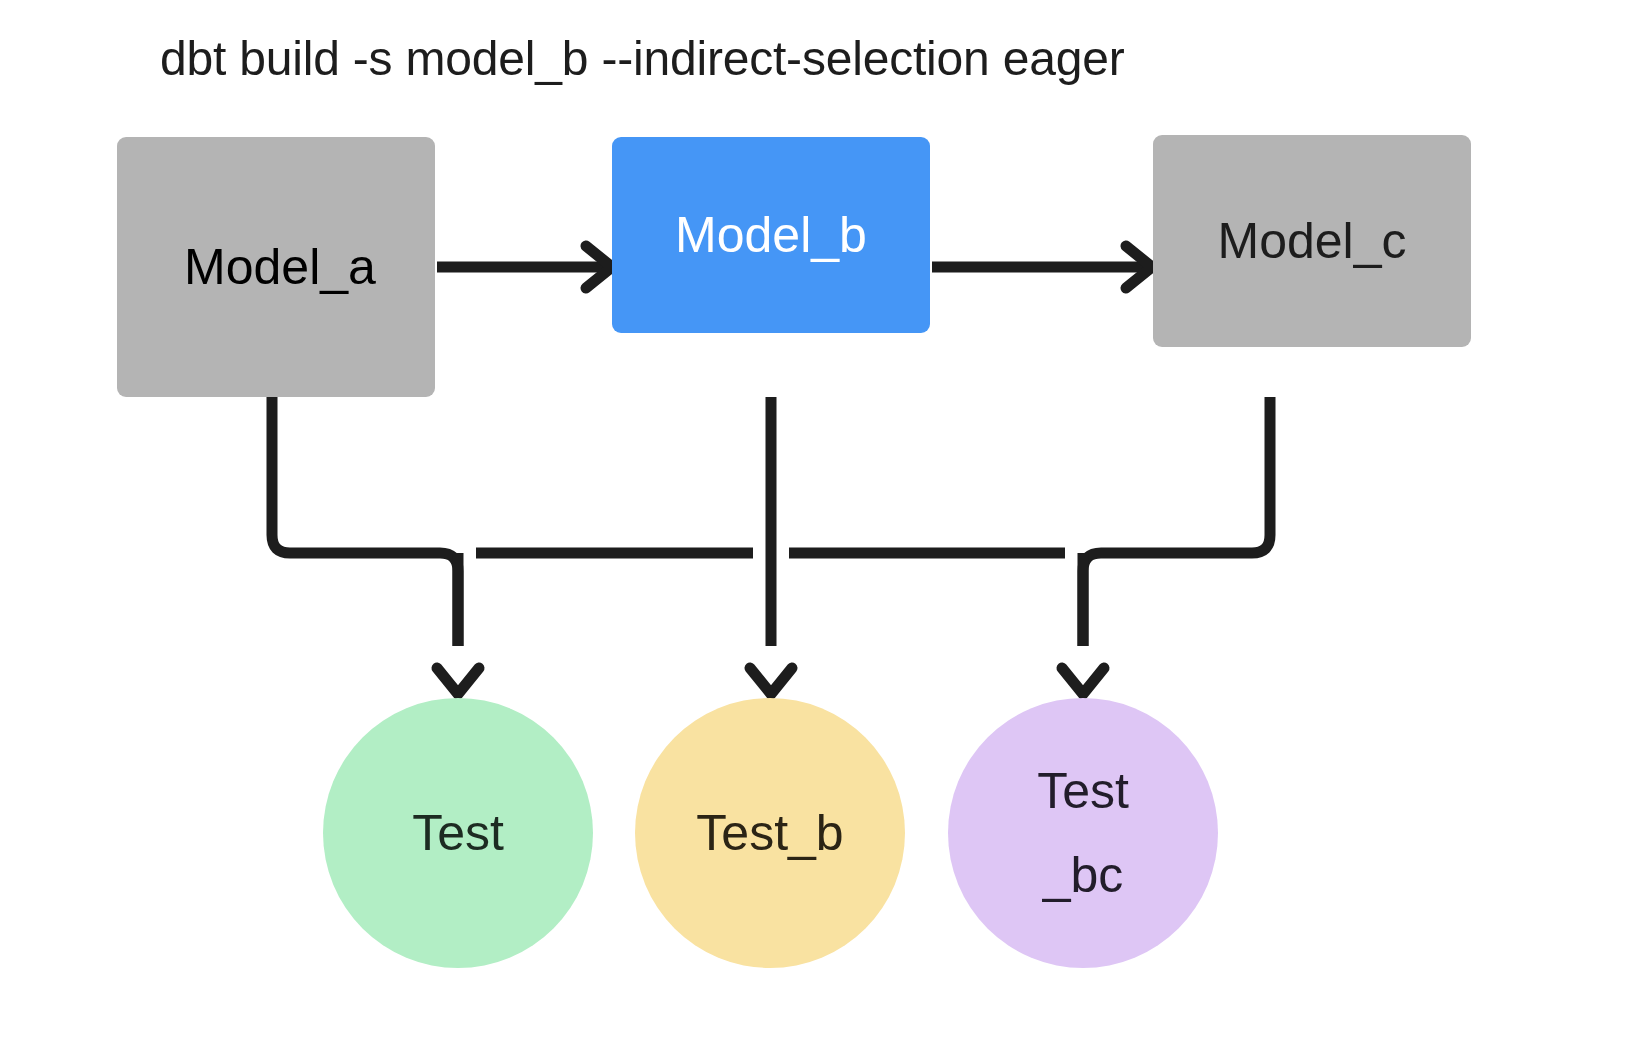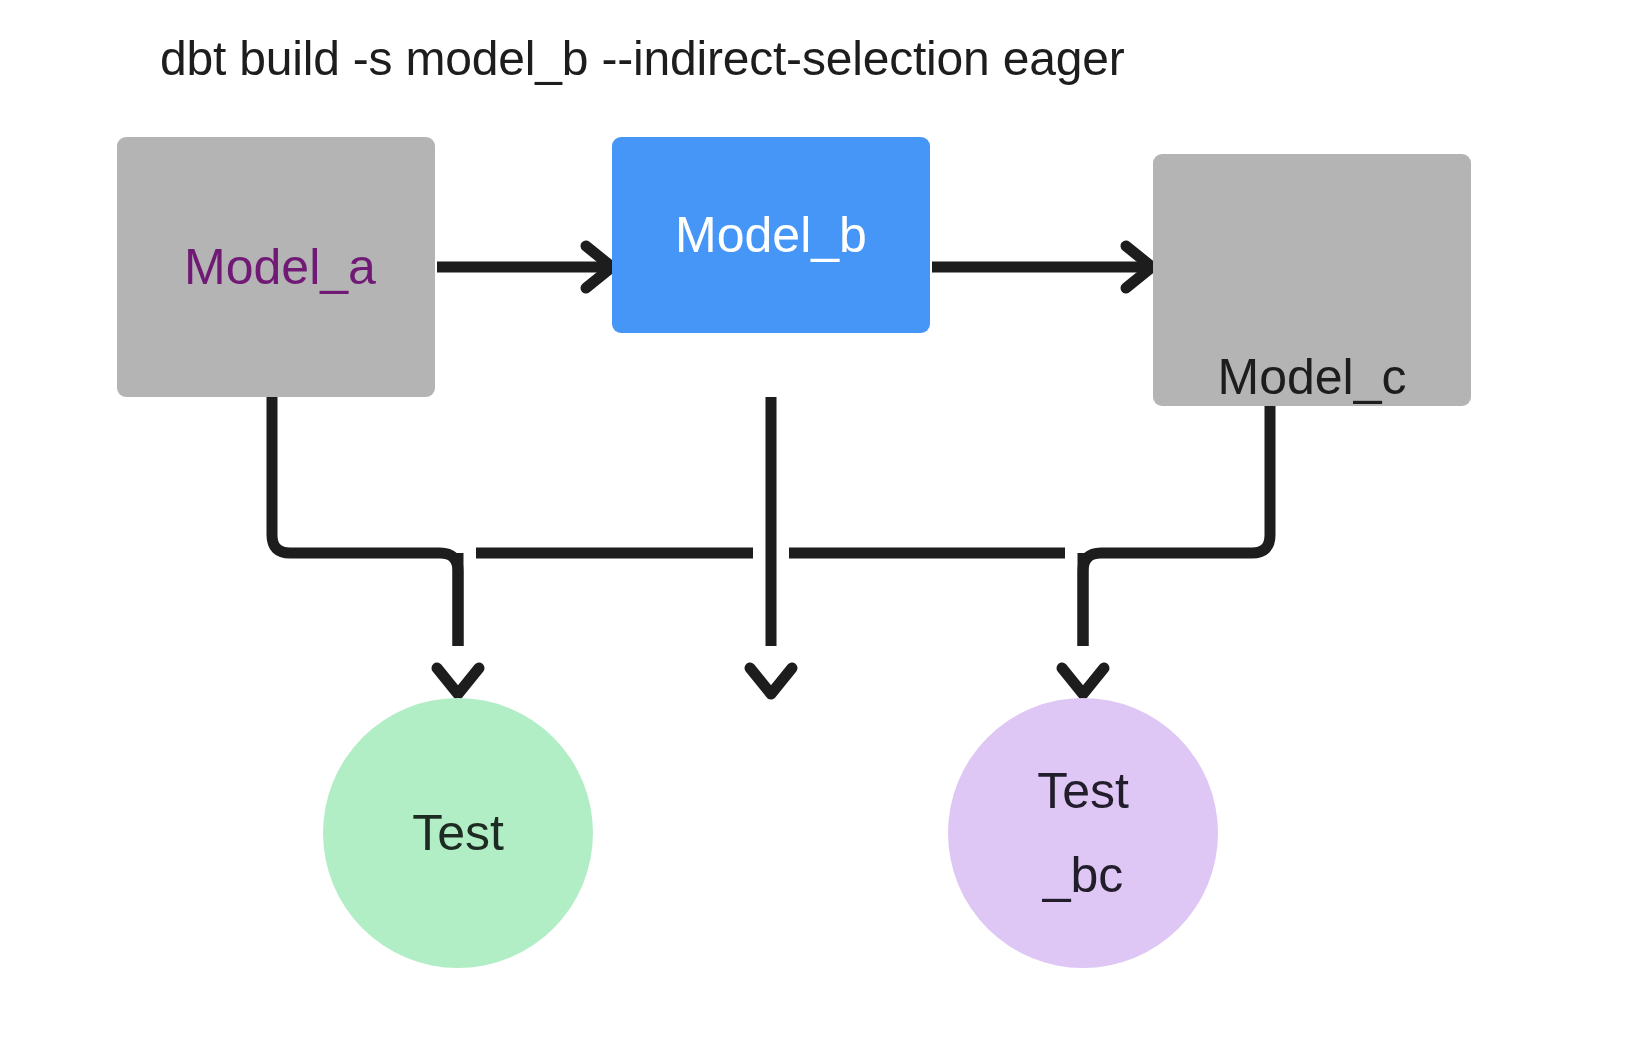--- a/index.html
+++ b/index.html
@@ -52,21 +52,21 @@
     box-sizing: border-box;
   }
   .node-box .node-label {
     font-size: 50px;
     line-height: 58px;
     white-space: nowrap;
   }
 
   #box-model-a { left: 117px; top: 137px; width: 318px; height: 260px; }
   #box-model-b { left: 612px; top: 137px; width: 318px; height: 196px; }
-  #box-model-c { left: 1153px; top: 154px; width: 318px; height: 252px; align-items: flex-end; }
+  #box-model-c { left: 1153px; top: 135px; width: 318px; height: 212px; }
 
   
   .node-circle {
     position: absolute;
     border-radius: 50%;
     display: flex;
     flex-direction: column;
     align-items: center;
     justify-content: center;
     box-sizing: border-box;
@@ -121,35 +121,38 @@
       <path d="M 458,553 L 458,646"></path>
     </g>
 
     <use href="#arrow-right" x="612" y="267"></use>
     <use href="#arrow-right" x="1152" y="267"></use>
     <use href="#arrow-down" x="458" y="694"></use>
     <use href="#arrow-down" x="771" y="694"></use>
     <use href="#arrow-down" x="1083" y="694"></use>
   </svg>
 
-  <div id="box-model-a" class="node-box" style="background: rgb(180, 180, 180); color: #701a75; padding-left: 8px;">
+  <div id="box-model-a" class="node-box" style="background: rgb(180, 180, 180); color: #000000; padding-left: 8px;">
     <span class="node-label">Model_a</span>
   </div>
 
   <div id="box-model-b" class="node-box" style="background: rgb(69, 150, 246); color: rgb(255, 255, 255);">
     <span class="node-label">Model_b</span>
   </div>
 
   <div id="box-model-c" class="node-box" style="background: rgb(180, 180, 180); color: rgb(29, 29, 29);">
     <span class="node-label">Model_c</span>
   </div>
 
   <div id="circle-test-ab" class="node-circle" style="background: rgb(178, 238, 197); color: rgb(29, 43, 34);">
     <span class="node-label">Test</span>
   </div>
 
+  <div id="circle-test-b" class="node-circle" style="background: rgb(249, 226, 161); color: rgb(43, 36, 21);">
+    <span class="node-label">Test_b</span>
+  </div>
 
   <div id="circle-test-bc" class="node-circle" style="background: rgb(222, 198, 245); color: rgb(34, 29, 43);">
     <span class="node-label">Test</span>
     <span class="node-label">_bc</span>
   </div>
 
 </div>
 
 </body></html>

